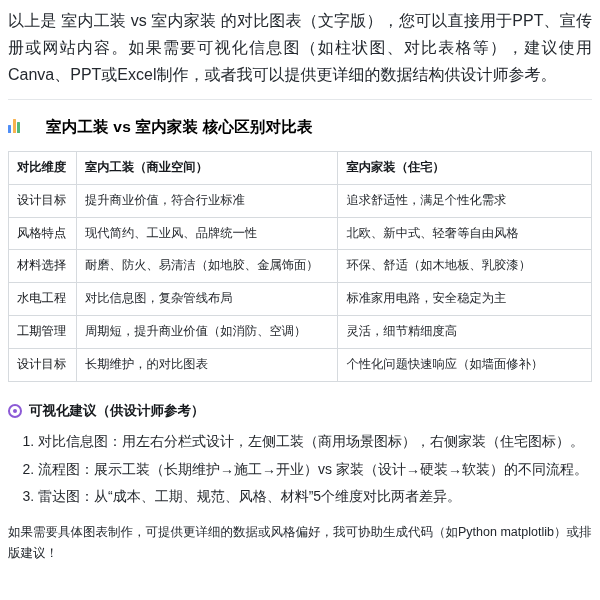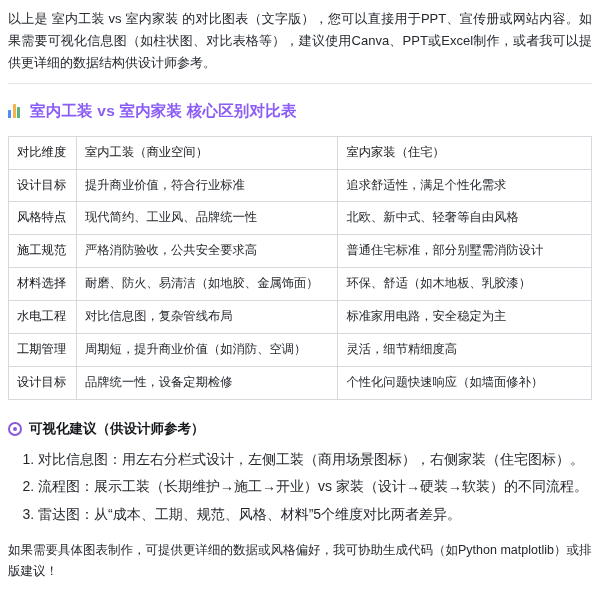--- a/index.html
+++ b/index.html
@@ -13,39 +13,39 @@
   body {
     color: #1f2328;
     font-size: 12.5px;
     line-height: 1.62;
   }
   .page {
     width: 600px;
     padding: 8px 8px 0 8px;
   }
   .intro {
-    font-size: 13px;
+    font-size: 16px;
     line-height: 1.68;
     margin: 0 0 10px 0;
     color: #24292f;
     text-align: justify;
   }
   .rule {
     border: none;
     border-top: 1px solid #e4e7ea;
     margin: 10px 0 14px 0;
     height: 0;
   }
   .h2 {
     display: flex;
     align-items: center;
-    gap: 7px;
+    gap: 23px;
     font-size: 15.5px;
     font-weight: bold;
-    color: #8b5cf6;
+    color: #000000;
     margin: 2px 0 12px 0;
   }
   .h2-text { letter-spacing: 0.2px; }
   .chart-icon {
     display: inline-block;
     width: 15px;
     height: 14px;
     position: relative;
     flex: 0 0 auto;
   }
@@ -66,21 +66,21 @@
     font-size: 12.3px;
     margin: 0 0 6px 0;
   }
   table.cmp th, table.cmp td {
     border: 1px solid #d6dade;
     padding: 6px 8px;
     text-align: left;
     vertical-align: middle;
   }
   table.cmp thead th {
-    font-weight: normal;
+    font-weight: bold;
     background: #ffffff;
     color: #16191d;
   }
   table.cmp tbody th {
     font-weight: normal;
     color: #16191d;
     white-space: nowrap;
   }
   table.cmp col.c0 { width: 68px; }
   table.cmp col.c1 { width: 262px; }
@@ -169,42 +169,37 @@
         <th>设计目标</th>
         <td>提升商业价值，符合行业标准</td>
         <td>追求舒适性，满足个性化需求</td>
       </tr>
       <tr>
         <th>风格特点</th>
         <td>现代简约、工业风、品牌统一性</td>
         <td>北欧、新中式、轻奢等自由风格</td>
       </tr>
       <tr>
-        <th>施工规范</th>
-        <td>严格消防验收，公共安全要求高</td>
-        <td>普通住宅标准，部分别墅需消防设计</td>
-      </tr>
-      <tr>
         <th>材料选择</th>
         <td>耐磨、防火、易清洁（如地胶、金属饰面）</td>
         <td>环保、舒适（如木地板、乳胶漆）</td>
       </tr>
       <tr>
         <th>水电工程</th>
         <td>对比信息图，复杂管线布局</td>
         <td>标准家用电路，安全稳定为主</td>
       </tr>
       <tr>
         <th>工期管理</th>
         <td>周期短，提升商业价值（如消防、空调）</td>
         <td>灵活，细节精细度高</td>
       </tr>
       <tr>
         <th>设计目标</th>
-        <td>品牌统一性，设备定期检修</td>
+        <td>长期维护，的对比图表</td>
         <td>个性化问题快速响应（如墙面修补）</td>
       </tr>
     </tbody>
   </table>
 
   <div class="h3">
     <span class="pin-icon"></span>
     <span>可视化建议（供设计师参考）</span>
   </div>
 

